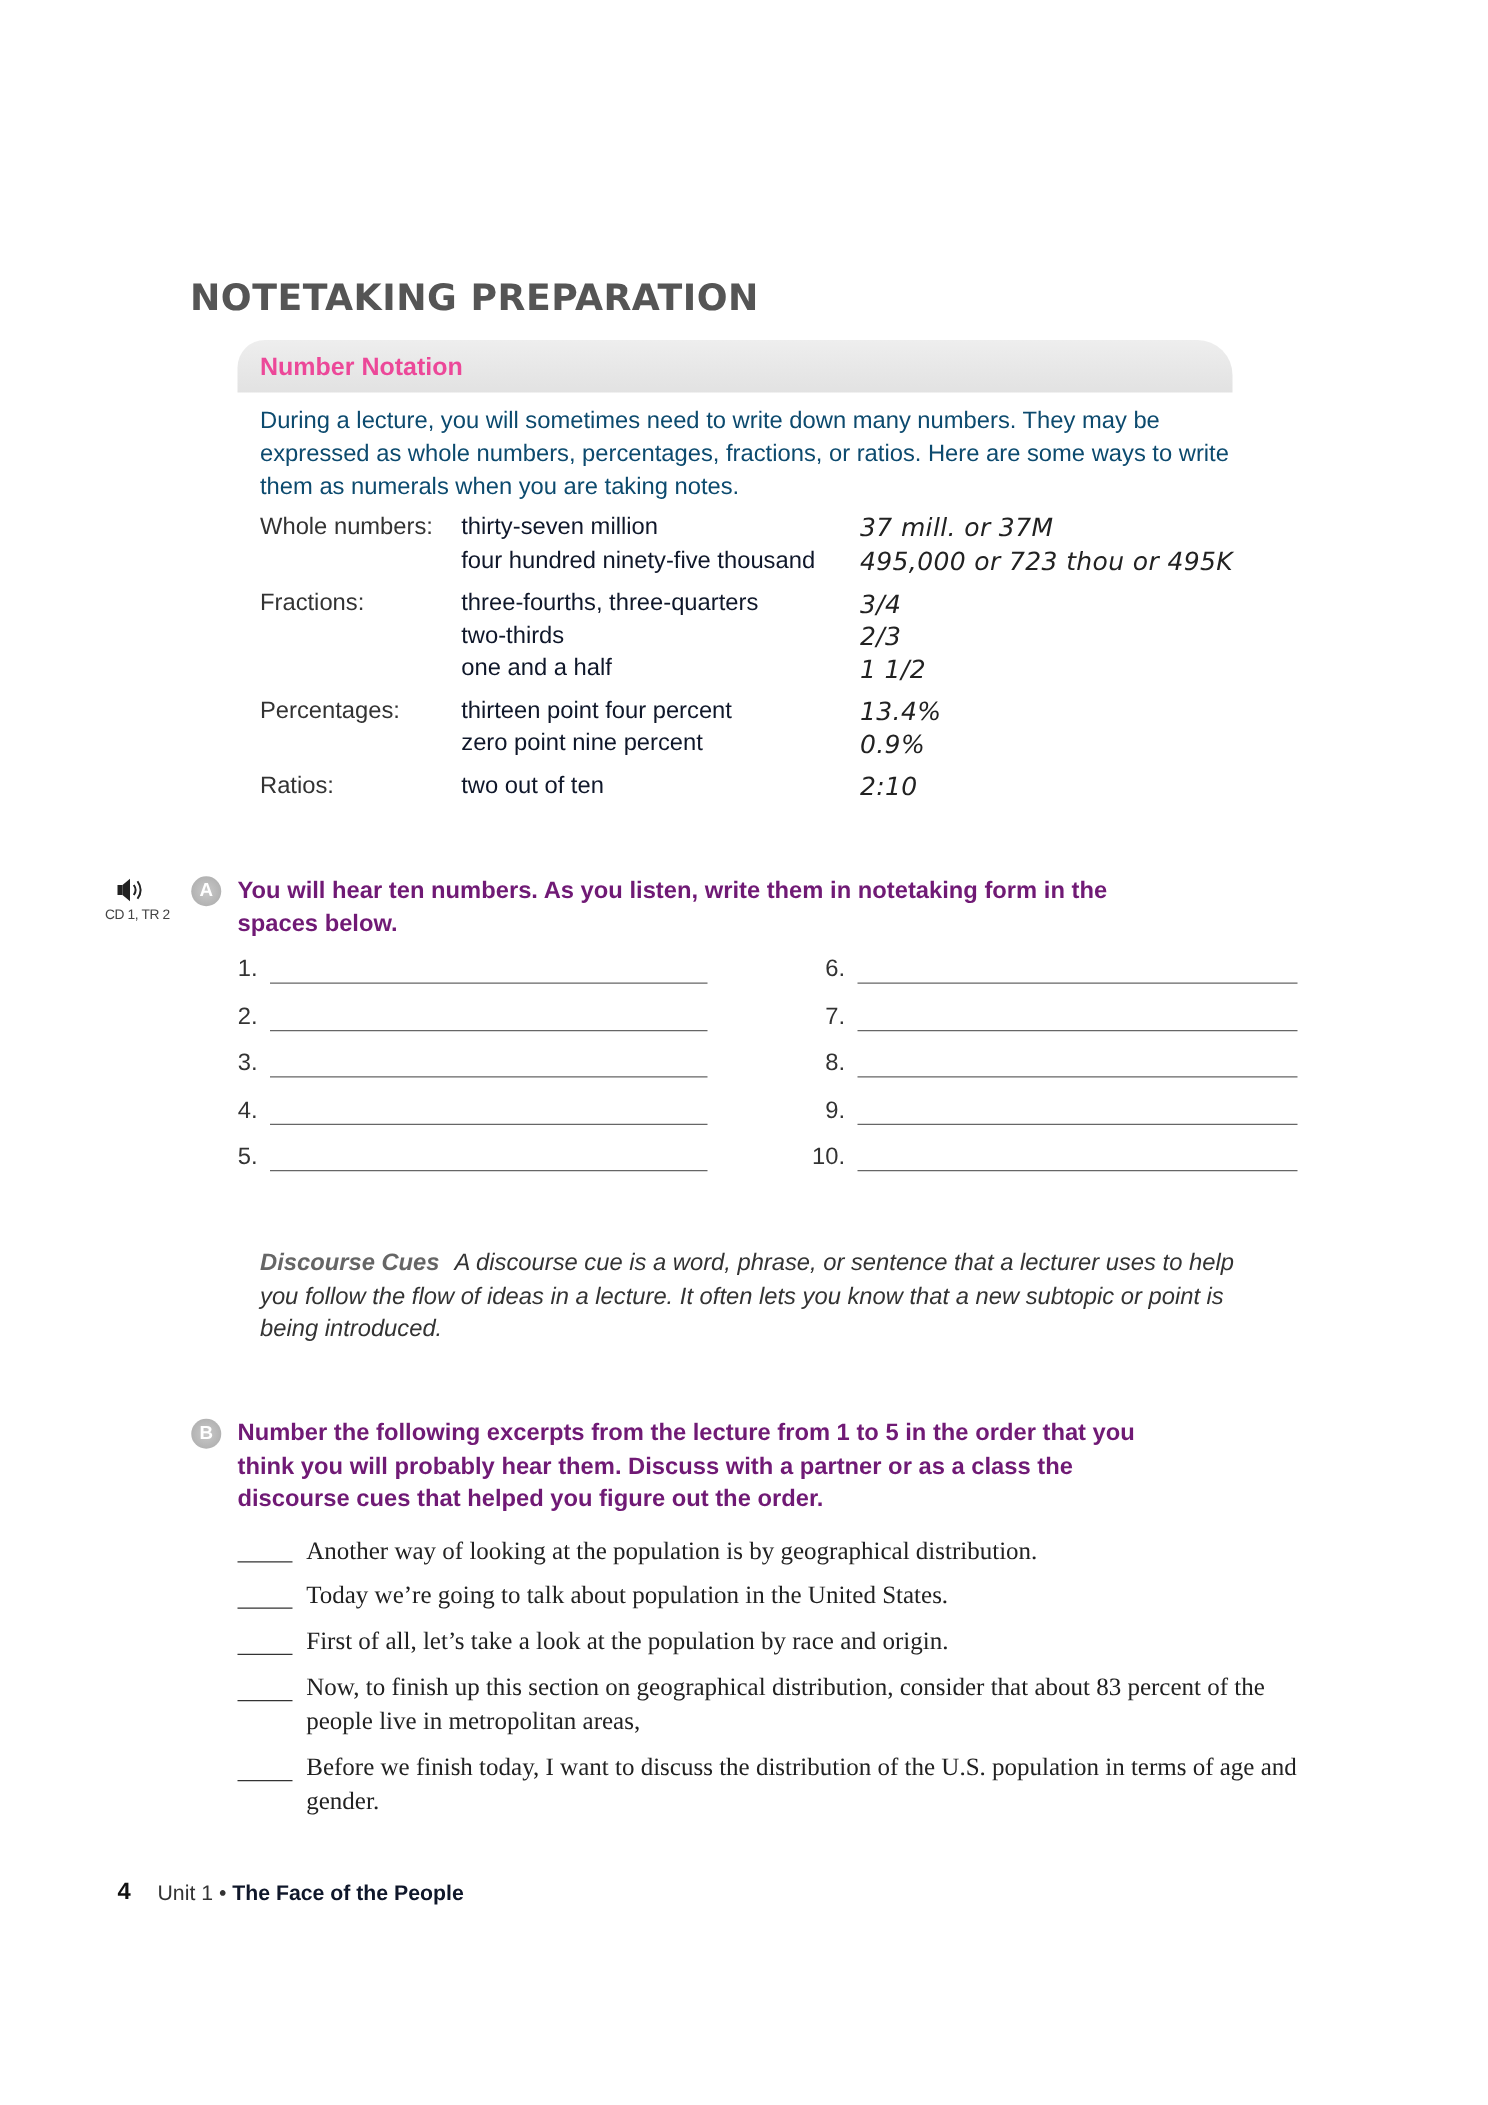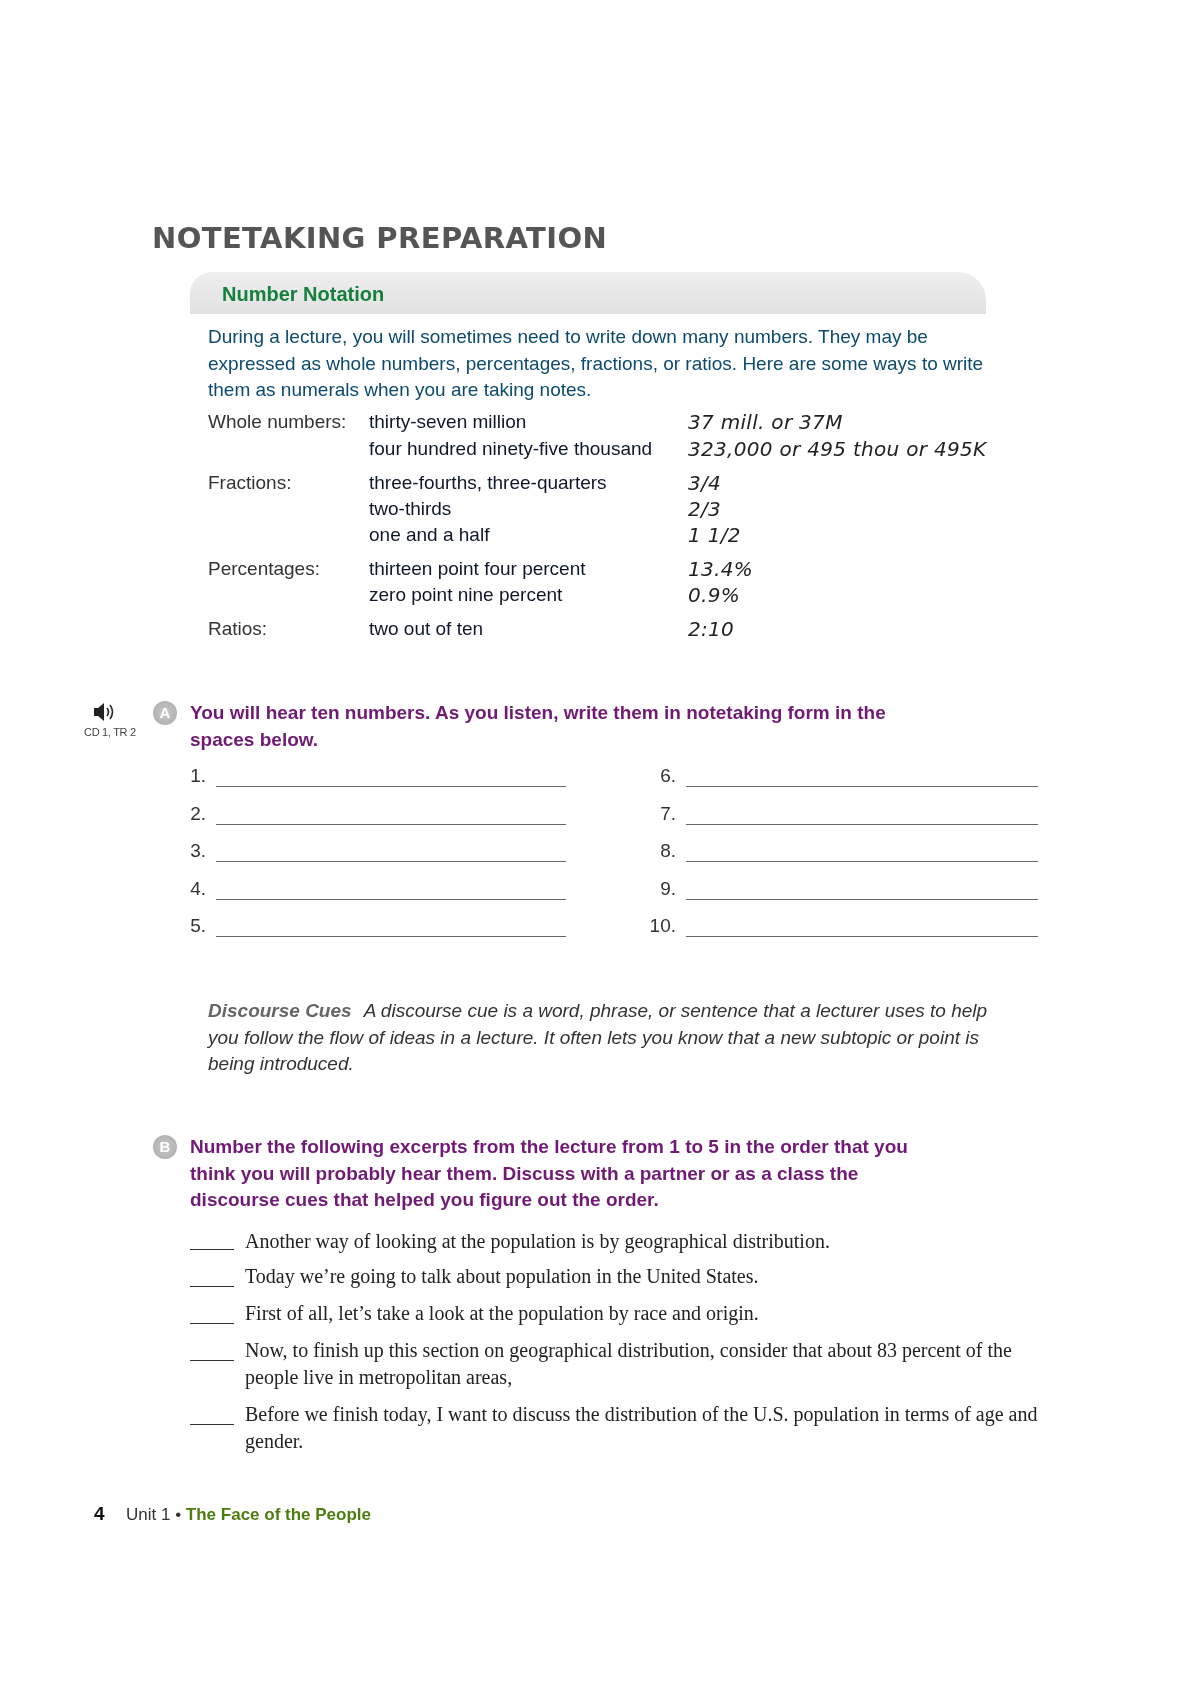--- a/index.html
+++ b/index.html
@@ -6,22 +6,22 @@
     body { width: 1190px; height: 1684px; position: relative; overflow: hidden;
            font-family: "Liberation Sans", "DejaVu Sans", sans-serif; color: #222; }
     .abs { position: absolute; }
 
     .section-title { left: 152px; top: 221px; font-size: 29px; font-weight: bold;
                      color: #555; letter-spacing: 0.4px; font-family: "DejaVu Sans", sans-serif; }
 
     .banner { left: 190px; top: 272px; width: 796px; height: 42px;
               background: linear-gradient(180deg, #eeeeee 0%, #e2e2e2 100%);
               border-radius: 22px 28px 0 0; }
-    .banner-title { left: 208px; top: 283px; font-size: 20px; font-weight: bold; color: #15803d;
-                    font-family: "Liberation Sans", sans-serif; margin-left: 14px; }
+    .banner-title { left: 208px; top: 283px; font-size: 20px; font-weight: bold; color: #ec4899;
+                    font-family: "Liberation Sans", sans-serif; }
 
     .intro { left: 208px; top: 324px; width: 780px; font-size: 19px; line-height: 26.5px;
              color: #0c4a6e; font-weight: 300; }
 
     .nt-label { left: 208px; font-size: 19px; color: #333; }
     .nt-words { left: 369px; font-size: 19px; color: #0f172a; }
     .nt-hand  { left: 688px; font-size: 20px; color: #222; font-style: italic;
                 font-family: "DejaVu Sans", sans-serif; letter-spacing: 0.3px; }
 
     .speaker { left: 93px; top: 702px; width: 24px; height: 20px; }
@@ -38,38 +38,38 @@
     .discourse { left: 208px; top: 998px; width: 780px; font-size: 19px; line-height: 26.5px;
                  color: #333; font-weight: 300; font-style: italic; }
     .discourse .head { font-weight: bold; color: #666; margin-right: 12px; }
 
     .excerpt-line { left: 190px; width: 44px; border-bottom: 1.3px solid #333; height: 0; }
     .excerpt-text { left: 245px; width: 800px; font-size: 20px; line-height: 26.5px;
                     font-family: "Liberation Serif", serif; color: #222; }
 
     .footer-num { left: 94px; top: 1503px; font-size: 19px; font-weight: bold; color: #111; }
     .footer-text { left: 126px; top: 1505px; font-size: 17px; color: #333; }
-    .footer-text .bold { font-weight: bold; color: #4d7c0f; }
+    .footer-text .bold { font-weight: bold; color: #0f172a; }
   </style>
 </head>
 <body>
 
 <div class="abs section-title">NOTETAKING PREPARATION</div>
 
 <div class="abs banner"></div>
 <div class="abs banner-title">Number Notation</div>
 <div class="abs intro">During a lecture, you will sometimes need to write down many numbers. They may be expressed as whole numbers, percentages, fractions, or ratios. Here are some ways to write them as numerals when you are taking notes.</div>
 
 <div>
   <div class="abs nt-label" style="top:411px">Whole numbers:</div>
   <div class="abs nt-words" style="top:411px">thirty-seven million</div>
   <div class="abs nt-hand" style="top:410px">37 mill. or 37M</div>
 
   <div class="abs nt-words" style="top:438px">four hundred ninety-five thousand</div>
-  <div class="abs nt-hand" style="top:437px">323,000 or 495 thou or 495K</div>
+  <div class="abs nt-hand" style="top:437px">495,000 or 723 thou or 495K</div>
 
   <div class="abs nt-label" style="top:472px">Fractions:</div>
   <div class="abs nt-words" style="top:472px">three-fourths, three-quarters</div>
   <div class="abs nt-hand" style="top:471px">3/4</div>
 
   <div class="abs nt-words" style="top:498px">two-thirds</div>
   <div class="abs nt-hand" style="top:497px">2/3</div>
 
   <div class="abs nt-words" style="top:524px">one and a half</div>
   <div class="abs nt-hand" style="top:523px">1 1/2</div>

